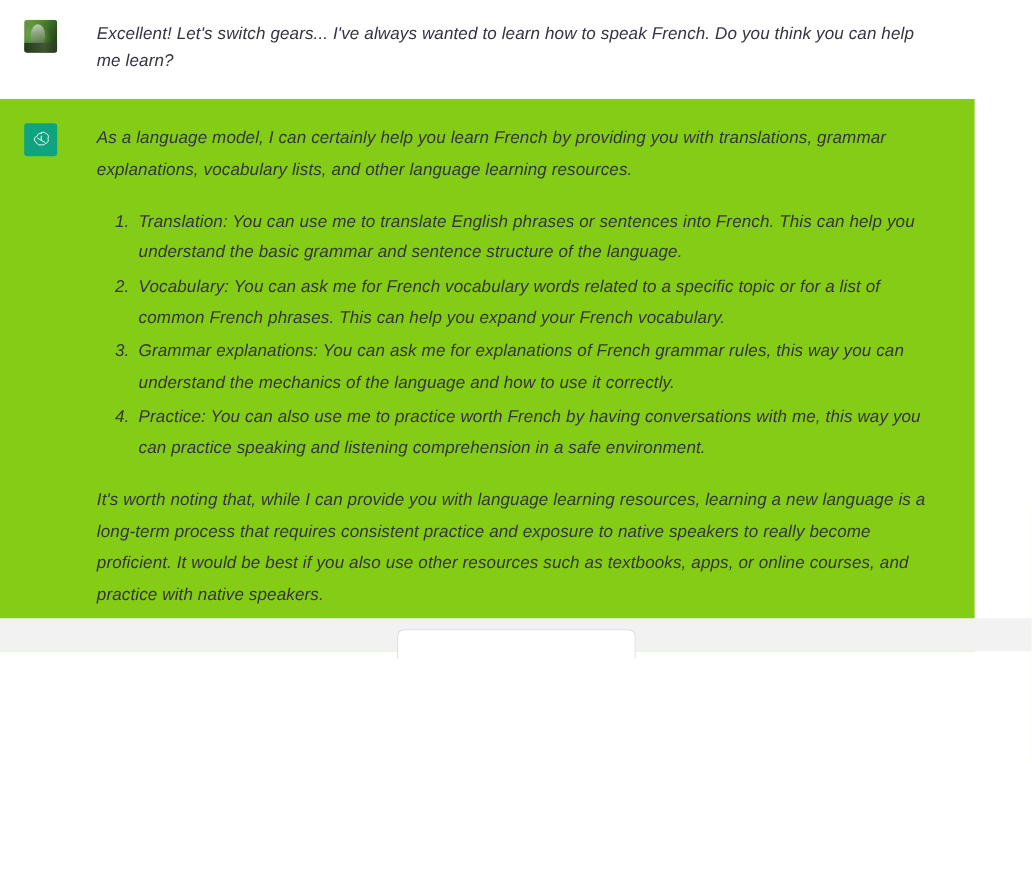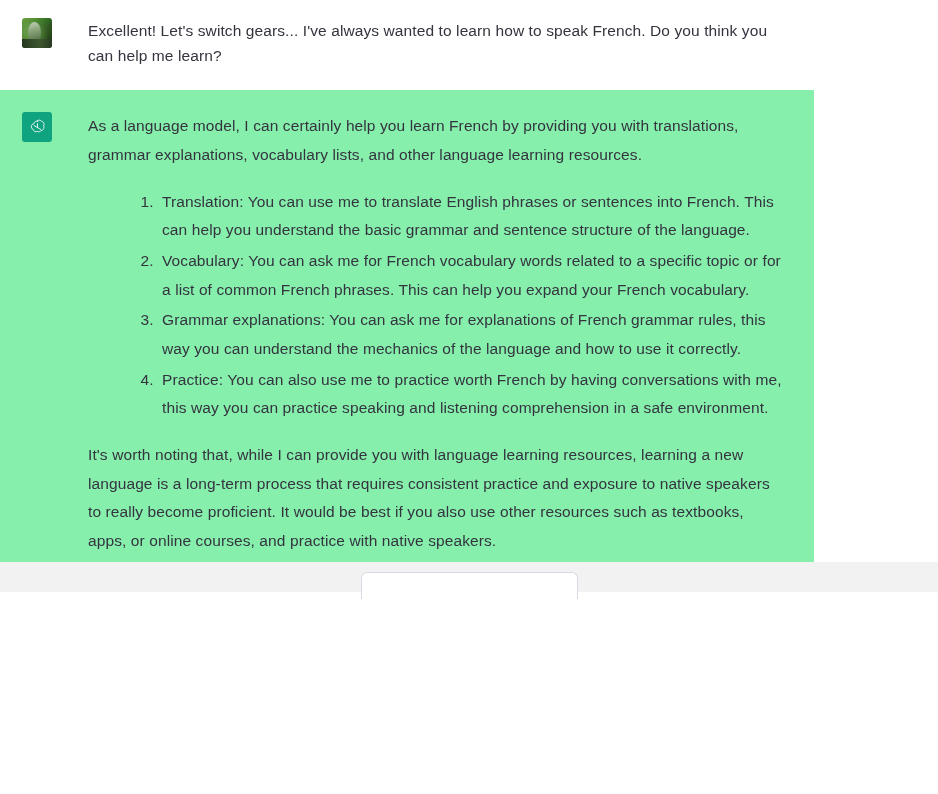--- a/index.html
+++ b/index.html
@@ -8,34 +8,35 @@
     background: #ffffff;
   }
   body {
     width: 938px;
     height: 794px;
     font-family: "Liberation Sans", sans-serif;
     color: #343541;
     overflow: hidden;
   }
   .conversation {
-    width: 814px;
+    width: 886px;
     position: relative;
+    font-style: italic;
   }
   .message {
     display: flex;
     align-items: flex-start;
     box-sizing: border-box;
   }
   .message.user {
     background: #ffffff;
     padding: 18px 30px 22px 22px;
   }
   .message.assistant {
-    background: #86efac;
+    background: #84cc16;
     padding: 22px 30px 20px 22px;
   }
   .avatar-wrap {
     flex: 0 0 auto;
     width: 34px;
     margin-right: 32px;
     display: flex;
     justify-content: flex-start;
   }
   .avatar-user {
@@ -100,21 +101,20 @@
   .assistant-text p:last-child {
     margin-bottom: 16px;
   }
   ol.numbered {
     margin: 0 0 18px 0;
     padding-left: 34px;
   }
   ol.numbered li {
     margin-bottom: 2px;
     padding-left: 4px;
-    margin-left: 36px;
   }
   .composer-peek {
     position: absolute;
     left: 0;
     bottom: 0;
     width: 938px;
     height: 30px;
     background: #f2f2f2;
     display: flex;
     align-items: flex-start;

